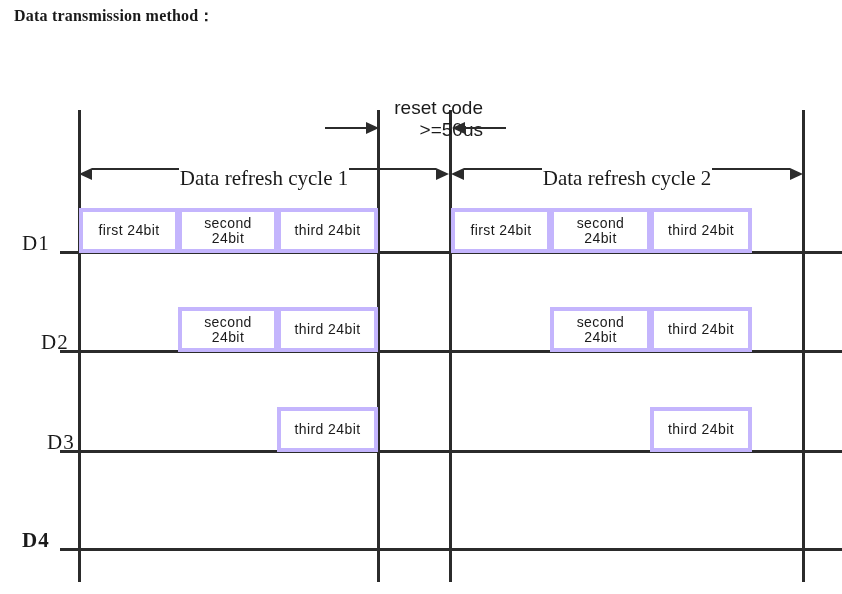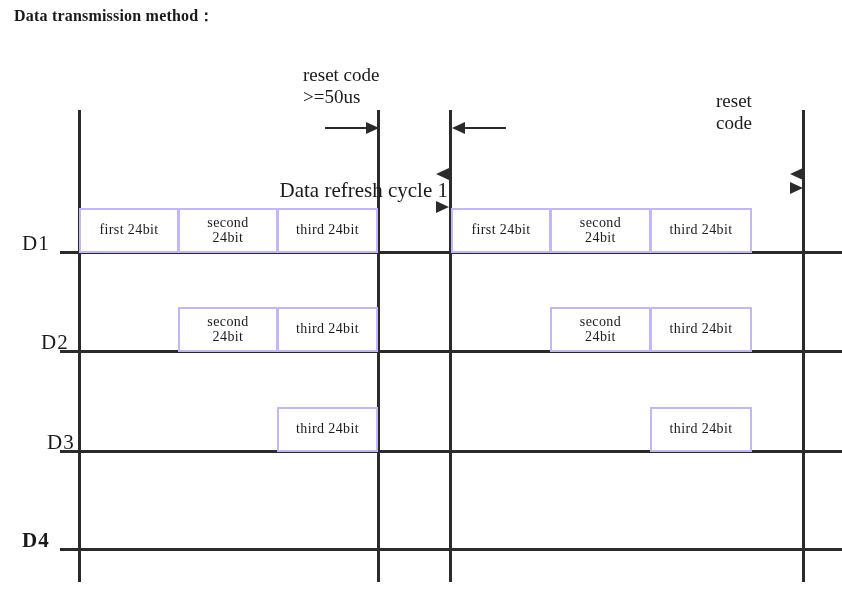--- a/index.html
+++ b/index.html
@@ -45,51 +45,51 @@
     font-size: 21px;
     font-family: "Liberation Serif", "DejaVu Serif", serif;
     letter-spacing: 1px;
     white-space: nowrap;
   }
 
   
   .block {
     position: absolute;
     box-sizing: border-box;
-    border: 2px solid #c4b5fd;
+    border: 4px solid #c4b5fd;
     background: #ffffff;
     display: flex;
     align-items: center;
     justify-content: center;
     text-align: center;
     font-size: 14px;
     line-height: 1.05;
-    font-family: Liberation Serif, serif;
+    font-family: Liberation Sans, sans-serif;
     letter-spacing: 0.4px;
     white-space: pre-line;
   }
 
   
   .note {
     position: absolute;
     font-size: 19px;
     line-height: 1.15;
-    text-align: left;
-    font-family: Liberation Serif, serif;
+    text-align: right;
+    font-family: Liberation Sans, sans-serif;
     white-space: pre-line;
+    margin-top: 33px;
   }
 
   
   .dimrow {
     position: absolute;
     height: 26px;
     display: flex;
-    align-items: flex-end;
+    align-items: flex-start;
     pointer-events: none;
-    flex-direction: column;
   }
   .dimrow .seg {
     height: 2px;
     background: #2b2b2b;
     flex: 1 1 auto;
   }
   .dimrow .lbl {
     font-size: 21px;
     line-height: 1;
     padding: 0 1px;
@@ -129,22 +129,20 @@
 
   <div class="title">Data transmission method：</div>
 
   <div class="vline" style="left:78px; top:110px; height:472px;"></div>
   <div class="vline" style="left:377px; top:110px; height:472px;"></div>
   <div class="vline" style="left:449px; top:110px; height:472px;"></div>
   <div class="vline" style="left:802px; top:110px; height:472px;"></div>
 
   <div class="note" style="left:303px; top:64px; width:180px;">reset code
 &gt;=50us</div>
-  <div class="note" style="left:716px; top:90px; width:110px;">reset
-code</div>
 
   <div class="gaparrow" style="left:325px; top:121px; width:54px;">
     <div class="seg"></div>
       <div class="arrowhead right"></div>
   </div>
   <div class="gaparrow" style="left:452px; top:121px; width:54px;">
     <div class="arrowhead left"></div>
       <div class="seg"></div>
   </div>
 
@@ -152,20 +150,21 @@
     <div class="arrowhead left"></div>
     <div class="seg"></div>
     <div class="lbl">Data refresh cycle 1</div>
     <div class="seg"></div>
     <div class="arrowhead right"></div>
   </div>
 
   <div class="dimrow" style="left:451px; top:168px; width:352px;">
     <div class="arrowhead left"></div>
     <div class="seg"></div>
+    <div class="lbl">Data refresh cycle 2</div>
     <div class="seg"></div>
     <div class="arrowhead right"></div>
   </div>
 
   <div class="rowlabel" style="left:22px; top:231px;">D1</div>
   <div class="hline" style="left:60px; top:251px; width:782px;"></div>
 
   <div class="block" style="left:79px; top:208px; width:100px; height:45px;">first 24bit</div>
   <div class="block" style="left:178px; top:208px; width:100px; height:45px;">second
 24bit</div>

